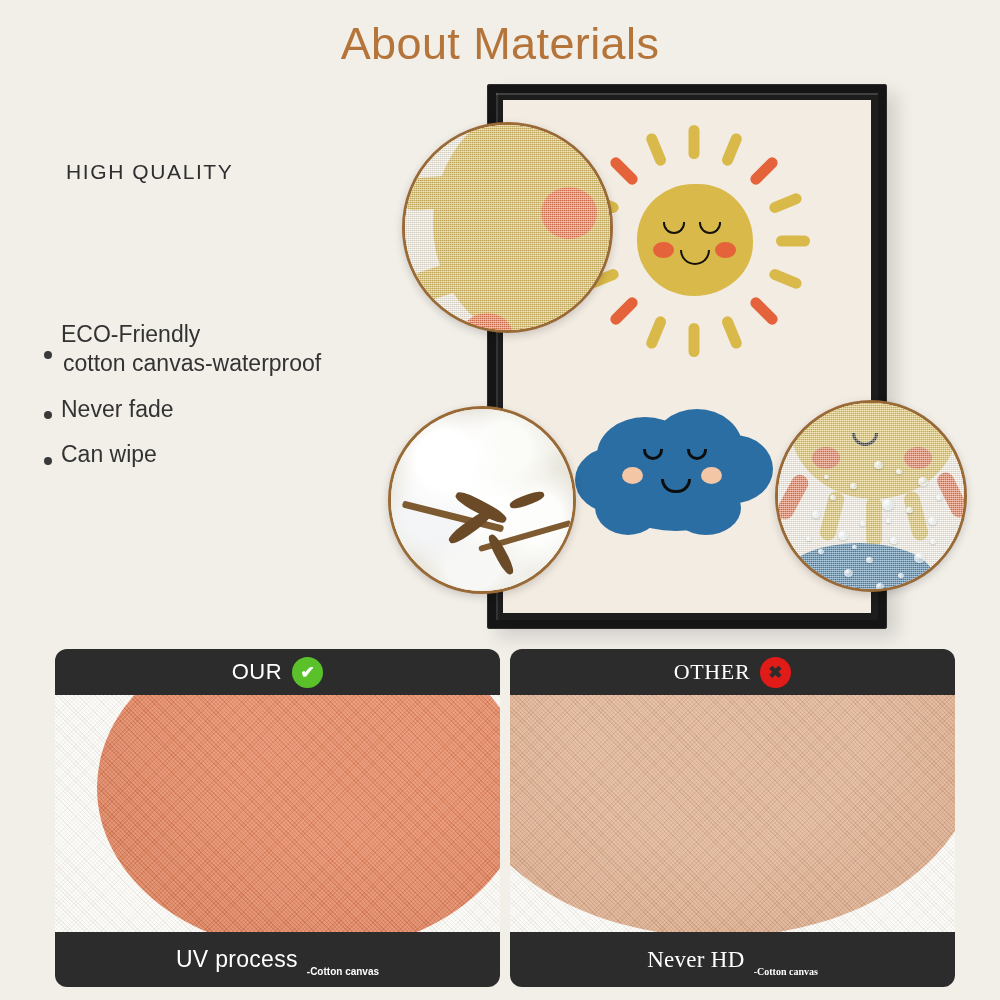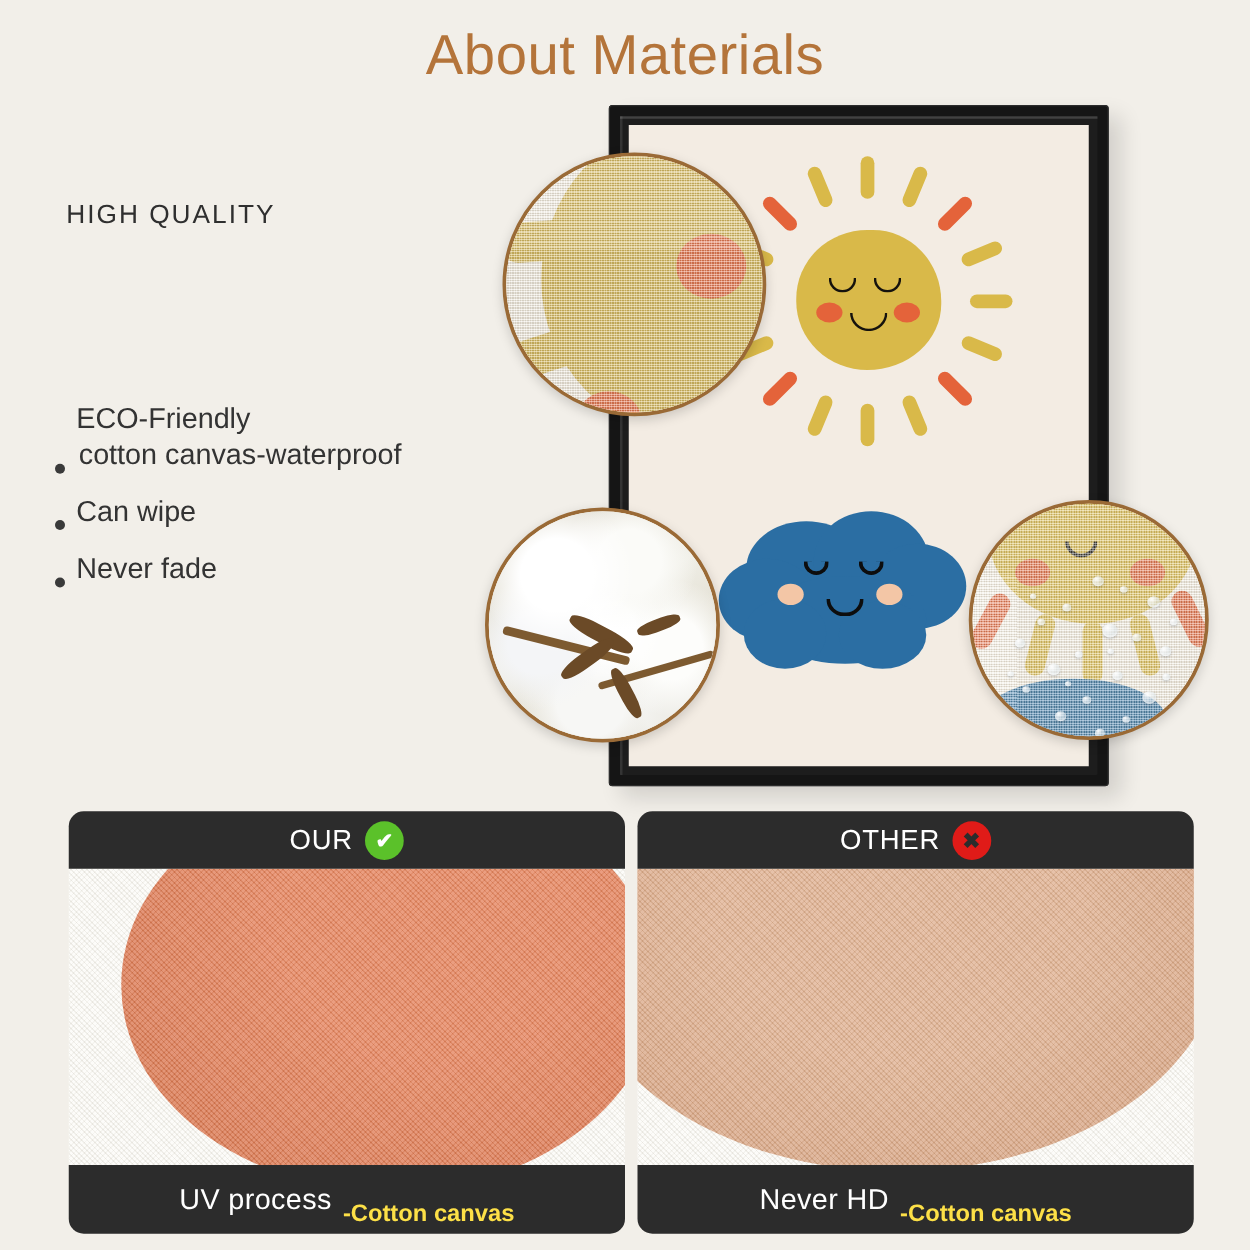--- a/index.html
+++ b/index.html
@@ -15,31 +15,31 @@
 
   
   .title {
     position:absolute; top:18px; left:0; width:1000px;
     text-align:center;
     font-size:45px; font-weight:400; letter-spacing:.4px;
     color:#b4743a;
   }
 
   
-  .left-block { position:absolute; left:53px; top:160px; width:360px; }
+  .left-block { position:absolute; left:66px; top:160px; width:360px; }
   .kicker {
     font-size:21px; letter-spacing:1.6px; color:#2f2f2f;
     font-weight:300; margin-bottom:16px;
   }
   .headline {
     font-size:30px; font-weight:700; letter-spacing:1.1px;
     color:#b4743a;
   }
   .bullets { position:absolute; left:44px; top:320px; width:380px; }
-  .bullet { display:flex; align-items:flex-end; margin-bottom:16px; }
+  .bullet { display:flex; align-items:center; margin-bottom:16px; }
   .dot {
     width:8px; height:8px; border-radius:50%;
     background:#3a3a3a; margin-top:11px; margin-right:9px; flex:none;
   }
   .btxt { font-size:23px; line-height:1.28; color:#333; font-weight:400; }
   .btxt .sub { display:block; padding-left:2px; }
 
   
   .frame-shadow {
     position:absolute; left:497px; top:93px; width:400px; height:545px;
@@ -178,21 +178,21 @@
     z-index:5;
   }
   #mag3 .blue-bit {
     position:absolute; left:6px; bottom:-24px; width:150px; height:70px;
     background:#2b6ea3; border-radius:50%;
   }
 
   
   .panel { position:absolute; top:649px; width:445px; height:338px; }
   .panel.left  { left:55px; }
-  .panel.right { left:510px; }
+  .panel.right { left:510px;font-family:Liberation Serif, serif; }
   .phead {
     position:absolute; top:0; left:0; right:0; height:46px;
     background:#2c2c2c; border-radius:12px 12px 0 0;
     display:flex; align-items:center; justify-content:center; gap:10px;
     color:#fff; font-size:22px; letter-spacing:.6px; z-index:3;
   }
   .badge {
     width:31px; height:31px; border-radius:50%;
     display:flex; align-items:center; justify-content:center;
     font-size:17px; font-weight:700; color:#fff;
@@ -216,21 +216,21 @@
     position:absolute; left:-52px; top:-118px; width:520px; height:360px;
     border-radius:50%;
     background:radial-gradient(ellipse at 50% 45%, #d9a07a 0 40%, #cf9068 75%, #c4835c 100%);
   }
   .pfoot {
     position:absolute; bottom:0; left:0; right:0; height:55px;
     background:#2c2c2c; border-radius:0 0 12px 12px;
     display:flex; align-items:center; justify-content:center; z-index:3;
   }
   .pfoot .main { color:#fff; font-size:23px; letter-spacing:.3px; }
-  .pfoot .note { color:#fde047; font-size:19px; font-weight:700; margin-left:9px;margin-top:24px; }
+  .pfoot .note { color:#ffffff; font-size:10px; font-weight:700; margin-left:9px;margin-top:24px; }
 </style>
 </head>
 <body>
 
 <div class="stage">
 
   <div class="title">About Materials</div>
 
   <div class="left-block">
     <div class="kicker">HIGH QUALITY</div>
@@ -239,25 +239,25 @@
   <div class="bullets">
     <div class="bullet">
       <span class="dot"></span>
       <span class="btxt">
         <span>ECO-Friendly</span>
         <span class="sub">cotton canvas-waterproof</span>
       </span>
     </div>
     <div class="bullet">
       <span class="dot"></span>
-      <span class="btxt">Can wipe</span>
+      <span class="btxt">Never fade</span>
     </div>
     <div class="bullet">
       <span class="dot"></span>
-      <span class="btxt">Never fade</span>
+      <span class="btxt">Can wipe</span>
     </div>
   </div>
 
   <div class="frame-shadow"></div>
   <div class="frame">
     <div class="frame-inner-edge"></div>
     <div class="frame-hl"></div>
     <div class="frame-hl-l"></div>
 
     <div class="canvas-art">

